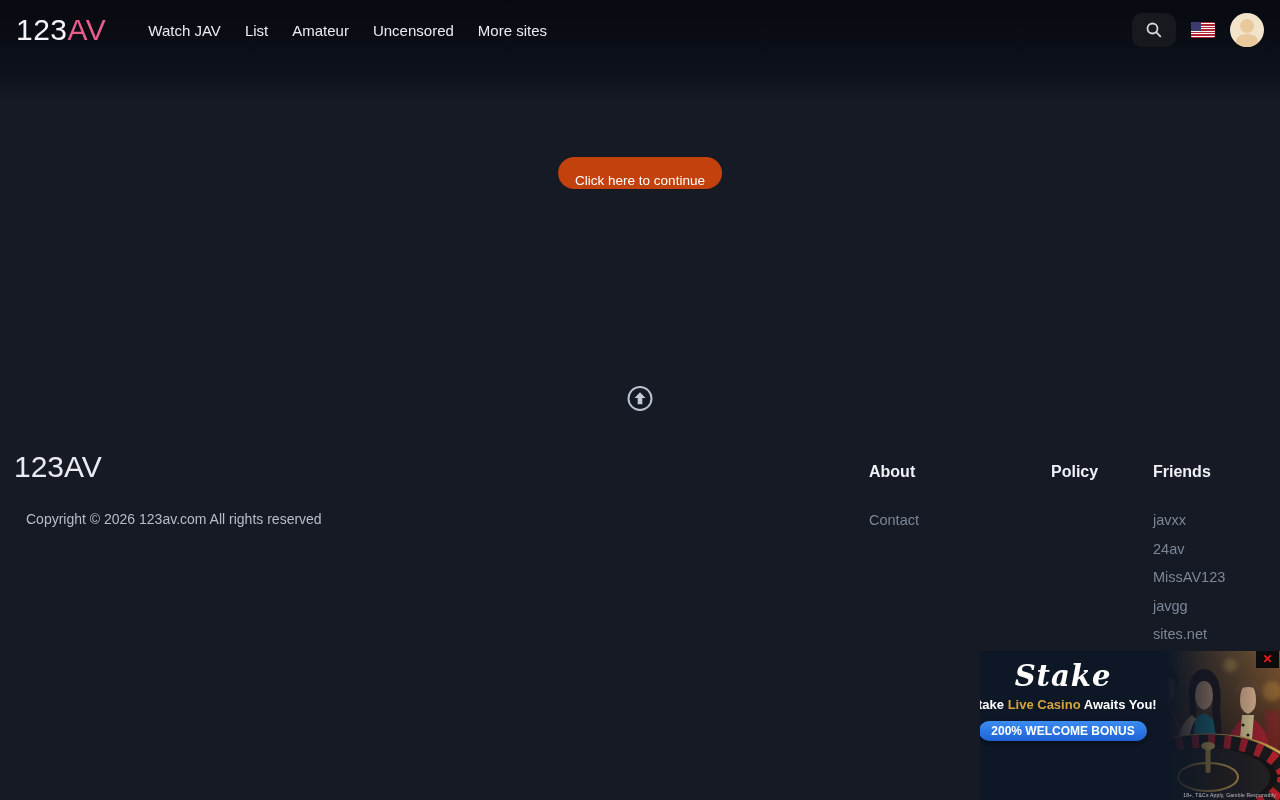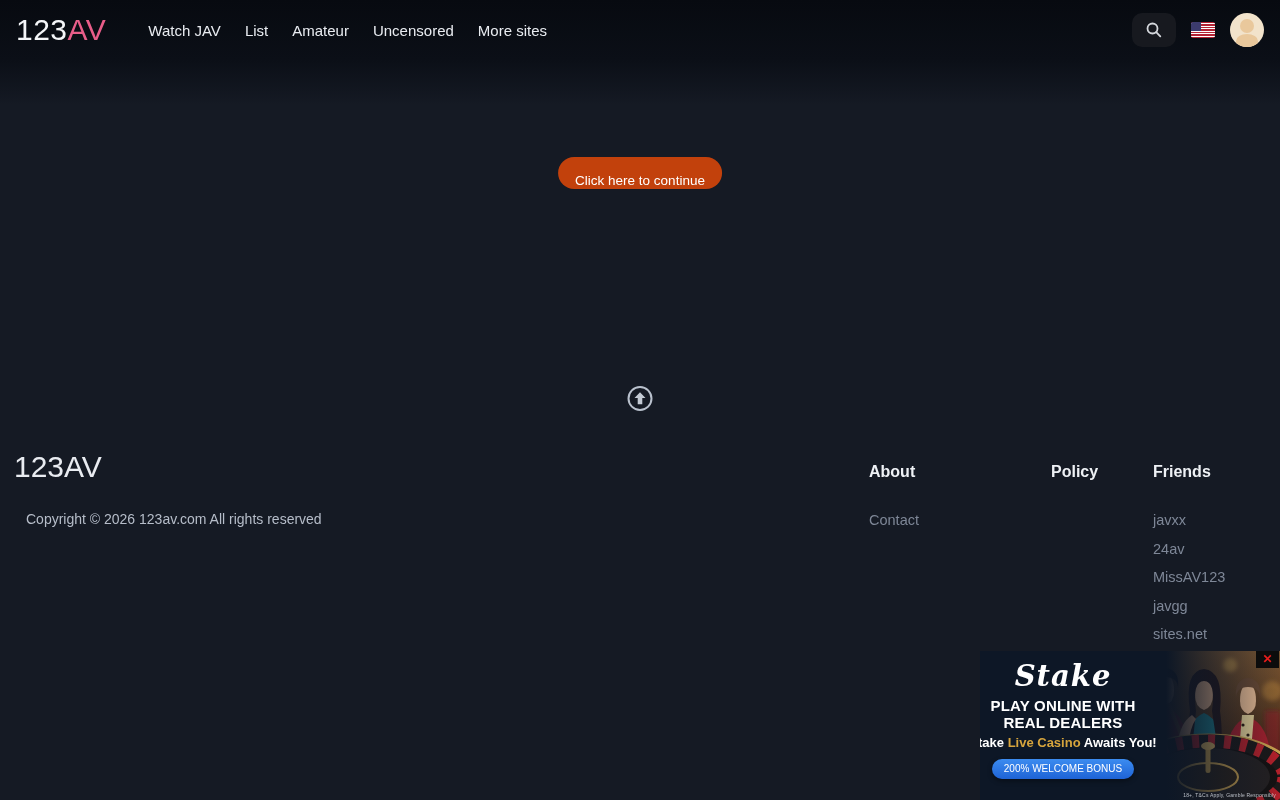--- a/index.html
+++ b/index.html
@@ -83,21 +83,21 @@
   .ad-brand {
     margin-top:10px; font-family:"DejaVu Serif", serif; font-style:italic; font-weight:700;
     font-size:29px; color:#ffffff; letter-spacing:1px; line-height:1.1;
   }
   .ad-headline { margin-top:4px; font-size:15px; font-weight:800; color:#ffffff; line-height:17px; letter-spacing:.2px; }
   .ad-sub { margin-top:4px; font-size:13px; font-weight:700; color:#ffffff; white-space:nowrap; }
   .ad-sub .gold { color:#d7a53d; }
   .ad-cta {
     margin-top:9px; height:20px; padding:0 12px; border:none; border-radius:11px;
     background:linear-gradient(180deg,#3c8cf0 0%,#1e63d6 100%);
-    color:#ffffff; font-size:10px; font-weight:400; font-family:"Liberation Sans", sans-serif;
+    color:#ffffff; font-size:12px; font-weight:700; font-family:"Liberation Sans", sans-serif;
     cursor:pointer; white-space:nowrap; box-shadow:0 2px 5px rgba(0,0,0,.4);
   }
   .ad-close {
     position:absolute; top:0; right:1px; width:23px; height:17px; z-index:5;
     background:#0c0c0c; border:none; color:#e81c1c; font-size:12px; font-weight:900;
     line-height:17px; cursor:pointer; padding:0;
   }
   .ad-disclaimer {
     position:absolute; right:4px; bottom:2px; z-index:4;
     font-size:5px; color:#d6dbe2; opacity:.85; letter-spacing:.2px;
@@ -235,24 +235,20 @@
         <ellipse cx="228" cy="126" rx="30" ry="14" fill="#2b2119" stroke="#caa14e" stroke-width="2"></ellipse>
         <rect x="225.5" y="96" width="5" height="26" rx="2.5" fill="#caa14e"></rect>
         <ellipse cx="228" cy="95" rx="7" ry="4" fill="#e0b964"></ellipse>
       </g>
       <rect x="0" y="0" width="300" height="149" fill="url(#navyFade)"></rect>
     </svg>
   </div>
 
   <div class="ad-content">
     <div class="ad-brand">Stake</div>
-    <div class="ad-headline">
-      <div>PLAY ONLINE WITH</div>
-      <div>REAL DEALERS</div>
-    </div>
     <div class="ad-sub">
       <span>Stake </span><span class="gold">Live Casino</span><span> Awaits You!</span>
     </div>
     <button class="ad-cta">200% WELCOME BONUS</button>
   </div>
 
   <button class="ad-close"><span>✕</span></button>
   <div class="ad-disclaimer">18+, T&amp;Cs Apply, Gamble Responsibly</div>
 </div>
 

